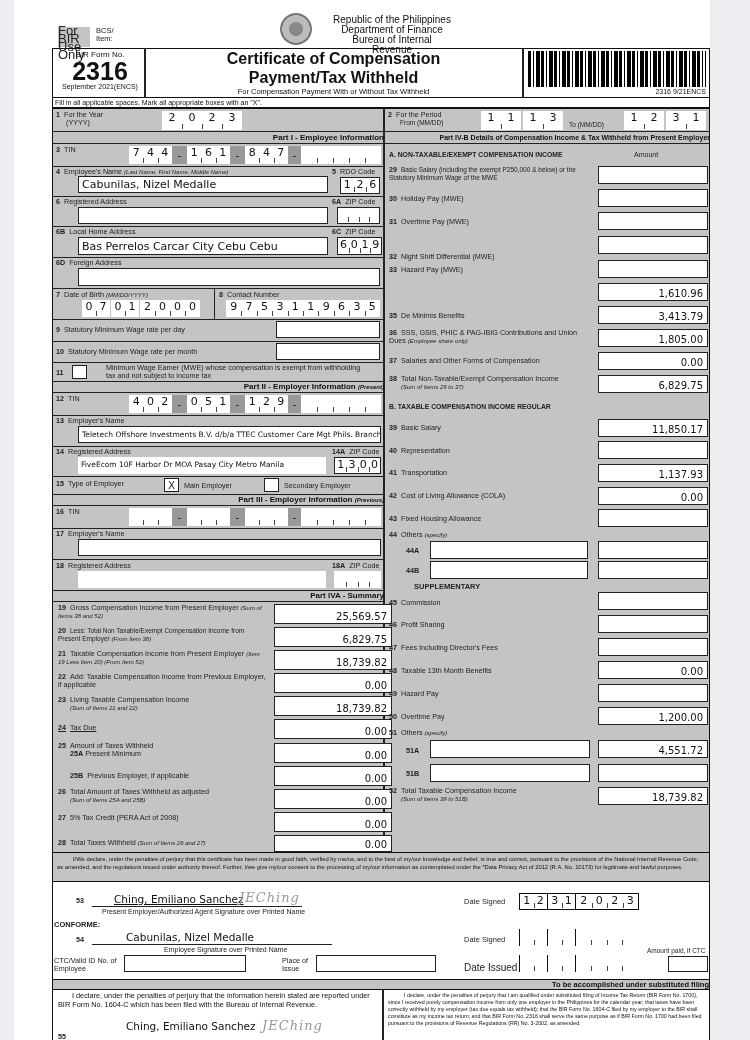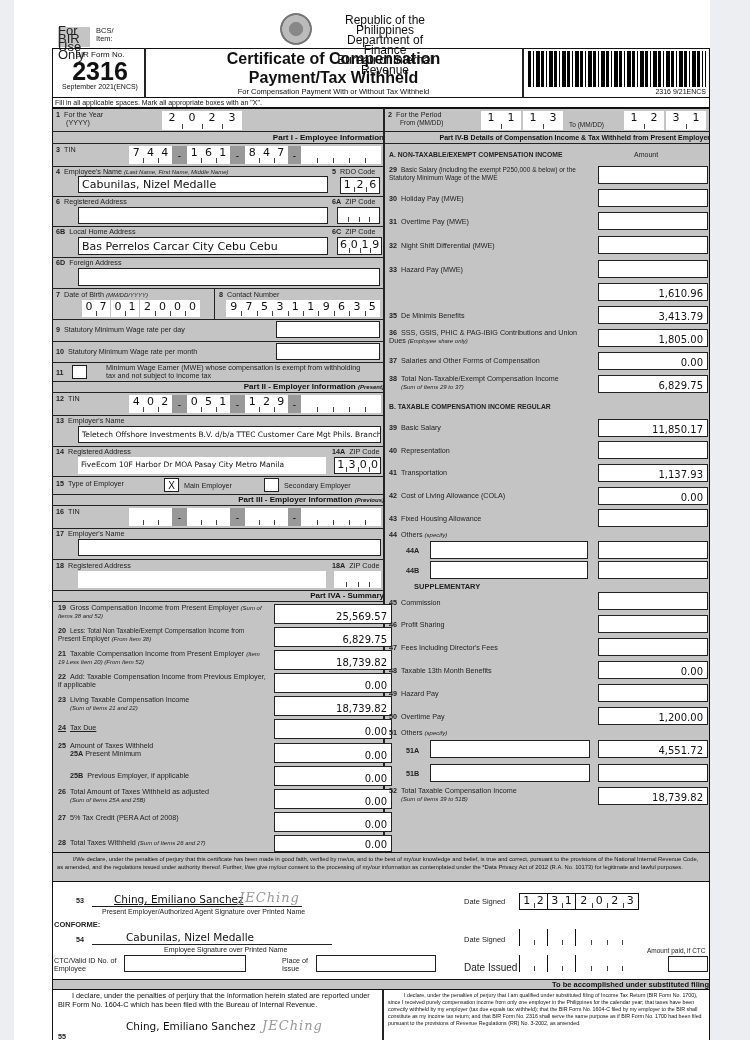--- a/index.html
+++ b/index.html
@@ -25,21 +25,21 @@
 <body>
 
 <div class="paper">
 
   <div class="abs gray lbl" style="left:44px;top:27px;width:32px;height:20px;white-space:pre-line;font-size:13px;">For BIR
 Use Only</div>
   <div class="abs lbl" style="left:82px;top:27px;width:40px;height:20px;white-space:pre-line;font-size:7.5px;">BCS/
 Item:</div>
 
   <div class="abs" style="left:266px;top:13px;width:32px;height:32px;border-radius:50%;background:radial-gradient(circle,#888 0 30%,#bbb 32% 60%,#777 62% 70%,#ccc 72%);"></div>
-  <div class="abs" style="left:311px;top:15px;width:120px;text-align:center;font-size:12px;line-height:10px;">
+  <div class="abs" style="left:318px;top:15px;width:120px;text-align:center;font-size:10px;line-height:10px;">
     <div>Republic of the Philippines</div>
     <div>Department of Finance</div>
     <div>Bureau of Internal Revenue</div>
   </div>
 
   <div class="abs" style="left:38px;top:48px;width:658px;height:50px;border:1.5px solid #111;"></div>
   <div class="line" style="left:130px;top:48px;width:1.5px;height:50px;"></div>
   <div class="line" style="left:508px;top:48px;width:1.5px;height:50px;"></div>
   <div class="abs" style="left:38px;top:50px;width:96px;text-align:center;">
     <div style="font-size:8px;">BIR Form No.</div>
@@ -351,21 +351,21 @@
 
   <div class="abs lbl" style="left:375px;top:151px;font-weight:bold;font-size:6.8px;">A. NON-TAXABLE/EXEMPT COMPENSATION INCOME</div>
   <div class="abs lbl" style="left:620px;top:151px;font-size:7px;">Amount</div>
 
   <div class="abs lbl" style="left:375px;top:166px;width:200px;font-size:6.5px;"><span class="num">29</span><span>Basic Salary (including the exempt P250,000 &amp; below) or the Statutory Minimum Wage of the MWE</span></div>
   <div class="abs box amt" style="left:584px;top:166px;width:110px;height:18px;"></div>
   <div class="abs lbl" style="left:375px;top:195px;"><span class="num">30</span><span>Holiday Pay (MWE)</span></div>
   <div class="abs box amt" style="left:584px;top:189px;width:110px;height:18px;"></div>
   <div class="abs lbl" style="left:375px;top:218px;"><span class="num">31</span><span>Overtime Pay (MWE)</span></div>
   <div class="abs box amt" style="left:584px;top:212px;width:110px;height:18px;"></div>
-  <div class="abs lbl" style="left:375px;top:242px;"><span class="num">32</span><span>Night Shift Differential (MWE)</span></div>
+  <div class="abs lbl" style="left:375px;top:253px;"><span class="num">32</span><span>Night Shift Differential (MWE)</span></div>
   <div class="abs box amt" style="left:584px;top:236px;width:110px;height:18px;"></div>
   <div class="abs lbl" style="left:375px;top:266px;"><span class="num">33</span><span>Hazard Pay (MWE)</span></div>
   <div class="abs box amt" style="left:584px;top:260px;width:110px;height:18px;"></div>
   <div class="abs box amt" style="left:584px;top:283px;width:110px;height:18px;">1,610.96</div>
   <div class="abs lbl" style="left:375px;top:312px;"><span class="num">35</span><span>De Minimis Benefits</span></div>
   <div class="abs box amt" style="left:584px;top:306px;width:110px;height:18px;">3,413.79</div>
   <div class="abs lbl" style="left:375px;top:329px;width:205px;"><span class="num">36</span><span>SSS, GSIS, PHIC &amp; PAG-IBIG Contributions and Union Dues</span> <span class="it">(Employee share only)</span></div>
   <div class="abs box amt" style="left:584px;top:329px;width:110px;height:18px;">1,805.00</div>
   <div class="abs lbl" style="left:375px;top:357px;"><span class="num">37</span><span>Salaries and Other Forms of Compensation</span></div>
   <div class="abs box amt" style="left:584px;top:352px;width:110px;height:18px;">0.00</div>

